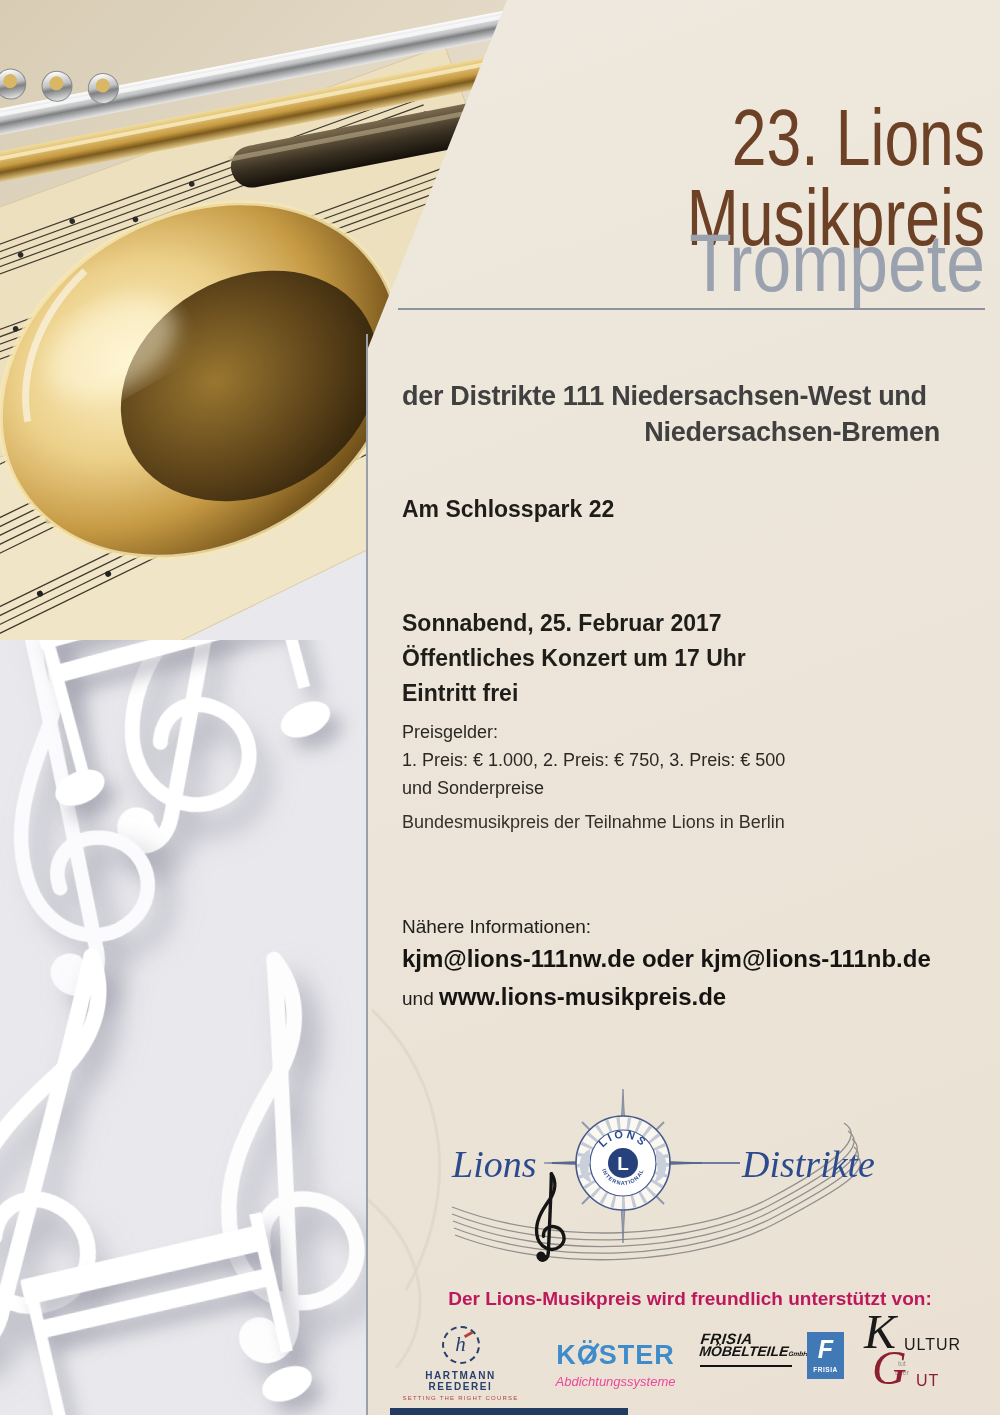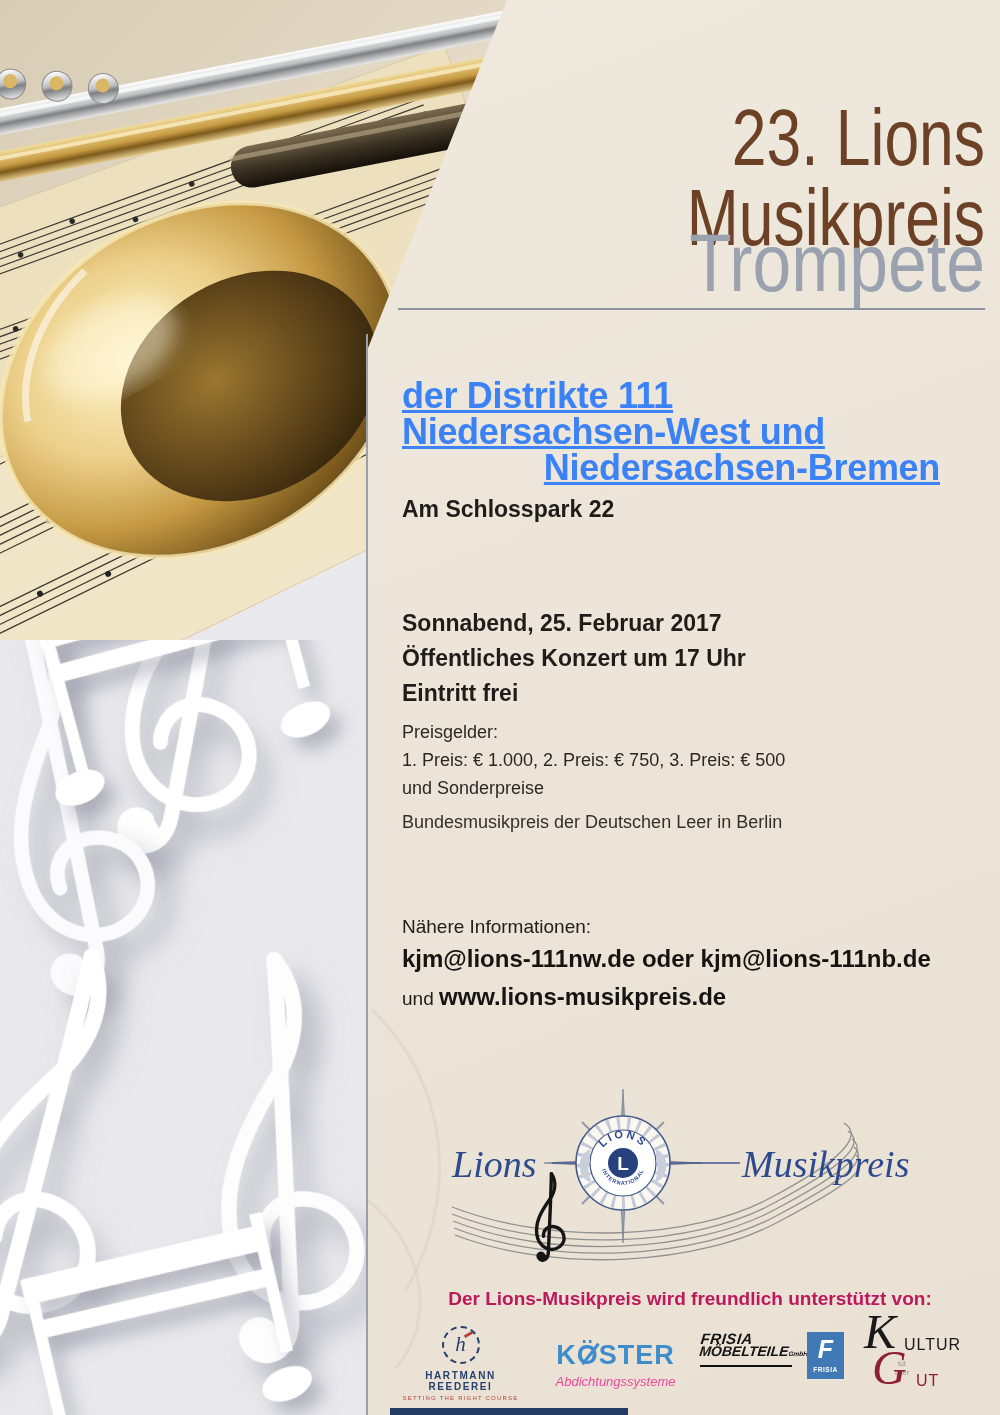--- a/index.html
+++ b/index.html
@@ -14,22 +14,22 @@
   .vline{left:366px;top:334px;width:2px;height:1081px;background:#99a0aa;z-index:5;}
   .ghost-arcs{left:366px;top:990px;width:110px;height:390px;z-index:3;}
   .shadowed{filter:drop-shadow(10px 14px 9px rgba(130,130,148,.5));}
   
   .title{left:390px;top:98px;width:595px;text-align:right;font-size:80px;line-height:1;
          color:#6d4125;transform:scaleX(.78);transform-origin:100% 50%;z-index:6;}
   .subtitle{left:390px;top:222px;width:595px;text-align:right;font-size:82px;line-height:1;
          color:#9aa2b0;transform:scaleX(.85);transform-origin:100% 50%;z-index:6;}
   .rule{left:398px;top:308px;width:587px;height:2px;background:#8d939e;z-index:6;}
   
-  .districts{left:402px;top:378px;width:538px;font-size:36px;font-weight:bold;
-             color:#3b82f6;line-height:36px;letter-spacing:-.3px;z-index:6;text-decoration:underline;}
+  .districts{left:402px;top:378px;width:538px;font-size:27px;font-weight:bold;
+             color:#404040;line-height:36px;letter-spacing:-.3px;z-index:6;}
   .districts .l2{text-align:right;}
   .tblock{color:#1f1d1a;z-index:6;}
   .venue{left:402px;top:492px;font-size:23px;font-weight:bold;line-height:35px;}
   .event{left:402px;top:606px;font-size:23px;font-weight:bold;line-height:35px;}
   .prizes{left:402px;top:718px;font-size:18px;line-height:28px;color:#2b2824;}
   .qual{left:402px;top:808px;font-size:18px;line-height:28px;color:#33302c;}
   .info-label{left:402px;top:916px;font-size:19px;color:#22201d;}
   .emails{left:402px;top:945px;font-size:24px;font-weight:bold;color:#161412;}
   .web{left:402px;top:983px;font-size:19px;color:#22201d;text-align:center;}
   .web b{font-size:24px;color:#161412;}
@@ -260,21 +260,21 @@
   <div>Eintritt frei</div>
 </div>
 
 <div class="abs tblock prizes">
   <div>Preisgelder:</div>
   <div>1. Preis: € 1.000, 2. Preis: € 750, 3. Preis: € 500</div>
   <div>und Sonderpreise</div>
 </div>
 
 <div class="abs tblock qual">
-  <div>Bundesmusikpreis der Deutschen Leer in Berlin</div>
+  <div>Bundesmusikpreis der Teilnahme Lions in Berlin</div>
 </div>
 
 <div class="abs tblock info-label">Nähere Informationen:</div>
 <div class="abs tblock emails">kjm@lions-111nw.de oder kjm@lions-111nb.de</div>
 <div class="abs tblock web">
   <span>und</span>
   <b>www.lions-musikpreis.de</b>
 </div>
 
 <svg class="abs logo-svg" viewBox="0 0 520 195">
@@ -310,21 +310,21 @@
     </text>
     <text font-size="5.5" font-weight="bold" fill="#2c4a8e" letter-spacing=".8">
       <textPath href="#arcBot" startOffset="50%" text-anchor="middle">INTERNATIONAL</textPath>
     </text>
     <circle cx="183" cy="78" r="15" fill="#27417d"></circle>
     <text x="183" y="85" text-anchor="middle" font-size="19" font-weight="bold" fill="#ffffff">L</text>
   </g>
   <use href="#clefShape" color="#151515" transform="translate(92,86) scale(0.34)"></use>
 </svg>
 <div class="abs logo-word lw-left">Lions</div>
-<div class="abs logo-word lw-right">Musikpreis</div>
+<div class="abs logo-word lw-right">Distrikte</div>
 
 <div class="abs supported">Der Lions-Musikpreis wird freundlich unterstützt von:</div>
 
 <div class="abs sponsor hartmann">
   <div class="h-circle">
     <span>h</span>
     <span class="h-red"></span>
   </div>
   <div class="h-name">HARTMANN REEDEREI</div>
   <div class="h-tag">SETTING THE RIGHT COURSE</div>

